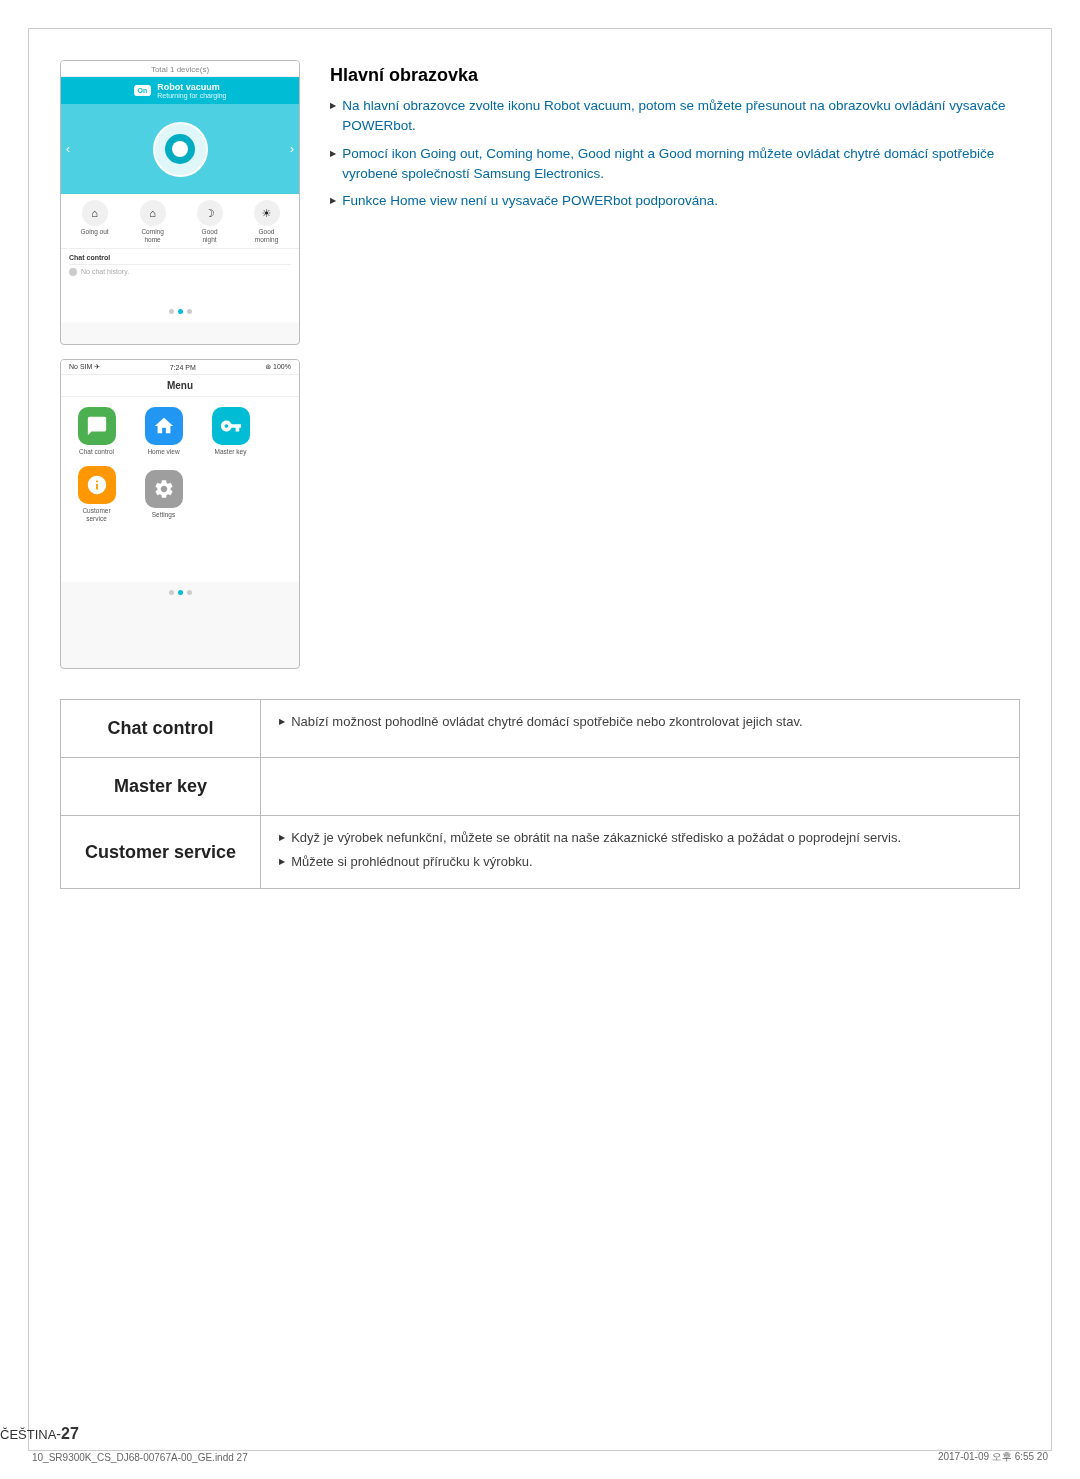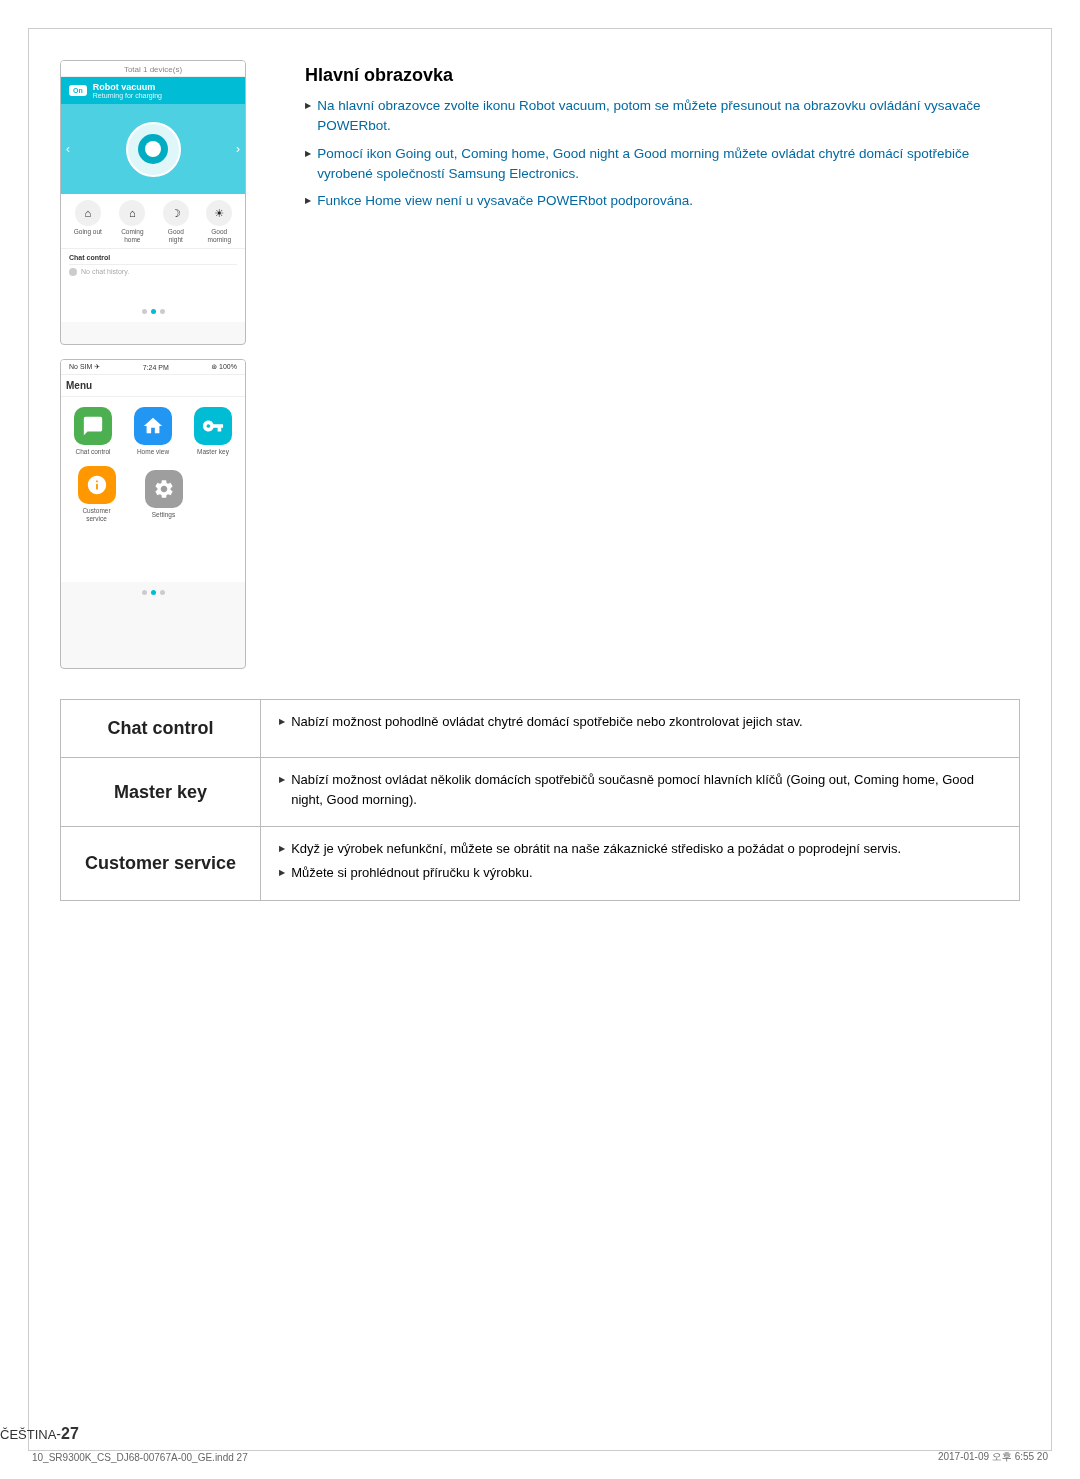--- a/index.html
+++ b/index.html
@@ -66,21 +66,21 @@
       display: flex;
       flex-direction: column;
       gap: 14px;
       min-width: 215px;
     }
 
     
     .phone-screen {
       border: 1px solid #bbb;
       background: #f8f8f8;
-      width: 186px;
+      width: 240px;
       border-radius: 4px;
       overflow: hidden;
       font-size: 9px;
     }
 
     
     .screen1 {
       height: 285px;
     }
 
@@ -91,20 +91,21 @@
       border-bottom: 1px solid #eee;
       font-size: 8px;
       color: #888;
     }
     .screen1-device-row {
       background: #00bcd4;
       display: flex;
       align-items: center;
       padding: 5px 8px;
       gap: 6px;
+      justify-content: center;
     }
     .device-icon-box {
       background: #fff;
       border-radius: 3px;
       padding: 2px 4px;
       font-size: 7px;
       color: #00bcd4;
       font-weight: bold;
     }
     .device-name {
@@ -242,21 +243,21 @@
       display: flex;
       justify-content: space-between;
       align-items: center;
       padding: 3px 8px;
       font-size: 7px;
       color: #333;
       border-bottom: 1px solid #eee;
     }
     .screen2-header {
       background: #fff;
-      text-align: left;
+      text-align: center;
       padding: 5px;
       font-size: 10px;
       font-weight: bold;
       color: #333;
       border-bottom: 1px solid #eee;
     }
     .screen2-icons-grid {
       background: #fff;
       padding: 10px 8px;
       display: flex;
@@ -367,21 +368,21 @@
       justify-content: center;
       padding: 18px 10px;
       font-size: 18px;
       font-weight: bold;
       color: #222;
     }
     .table-cell-right {
       flex: 1;
       padding: 12px 18px;
       font-size: 13px;
-      color: #000000;
+      color: #404040;
       line-height: 1.55;
     }
     .table-cell-right ul {
       list-style: none;
       padding: 0;
     }
     .table-cell-right ul li {
       display: flex;
       gap: 6px;
       margin-bottom: 4px;
@@ -575,25 +576,20 @@
       <div class="table-cell-left">Chat control</div>
       <div class="table-cell-right">
         <ul>
           <li>Nabízí možnost pohodlně ovládat chytré domácí spotřebiče nebo zkontrolovat jejich stav.</li>
         </ul>
       </div>
     </div>
 
     <div class="table-row">
       <div class="table-cell-left">Master key</div>
-      <div class="table-cell-right">
-        <ul>
-          <li>Nabízí možnost ovládat několik domácích spotřebičů současně pomocí hlavních klíčů (Going out, Coming home, Good night, Good morning).</li>
-        </ul>
-      </div>
     </div>
 
     <div class="table-row">
       <div class="table-cell-left">Customer service</div>
       <div class="table-cell-right">
         <ul>
           <li>Když je výrobek nefunkční, můžete se obrátit na naše zákaznické středisko a požádat o poprodejní servis.</li>
           <li>Můžete si prohlédnout příručku k výrobku.</li>
         </ul>
       </div>

